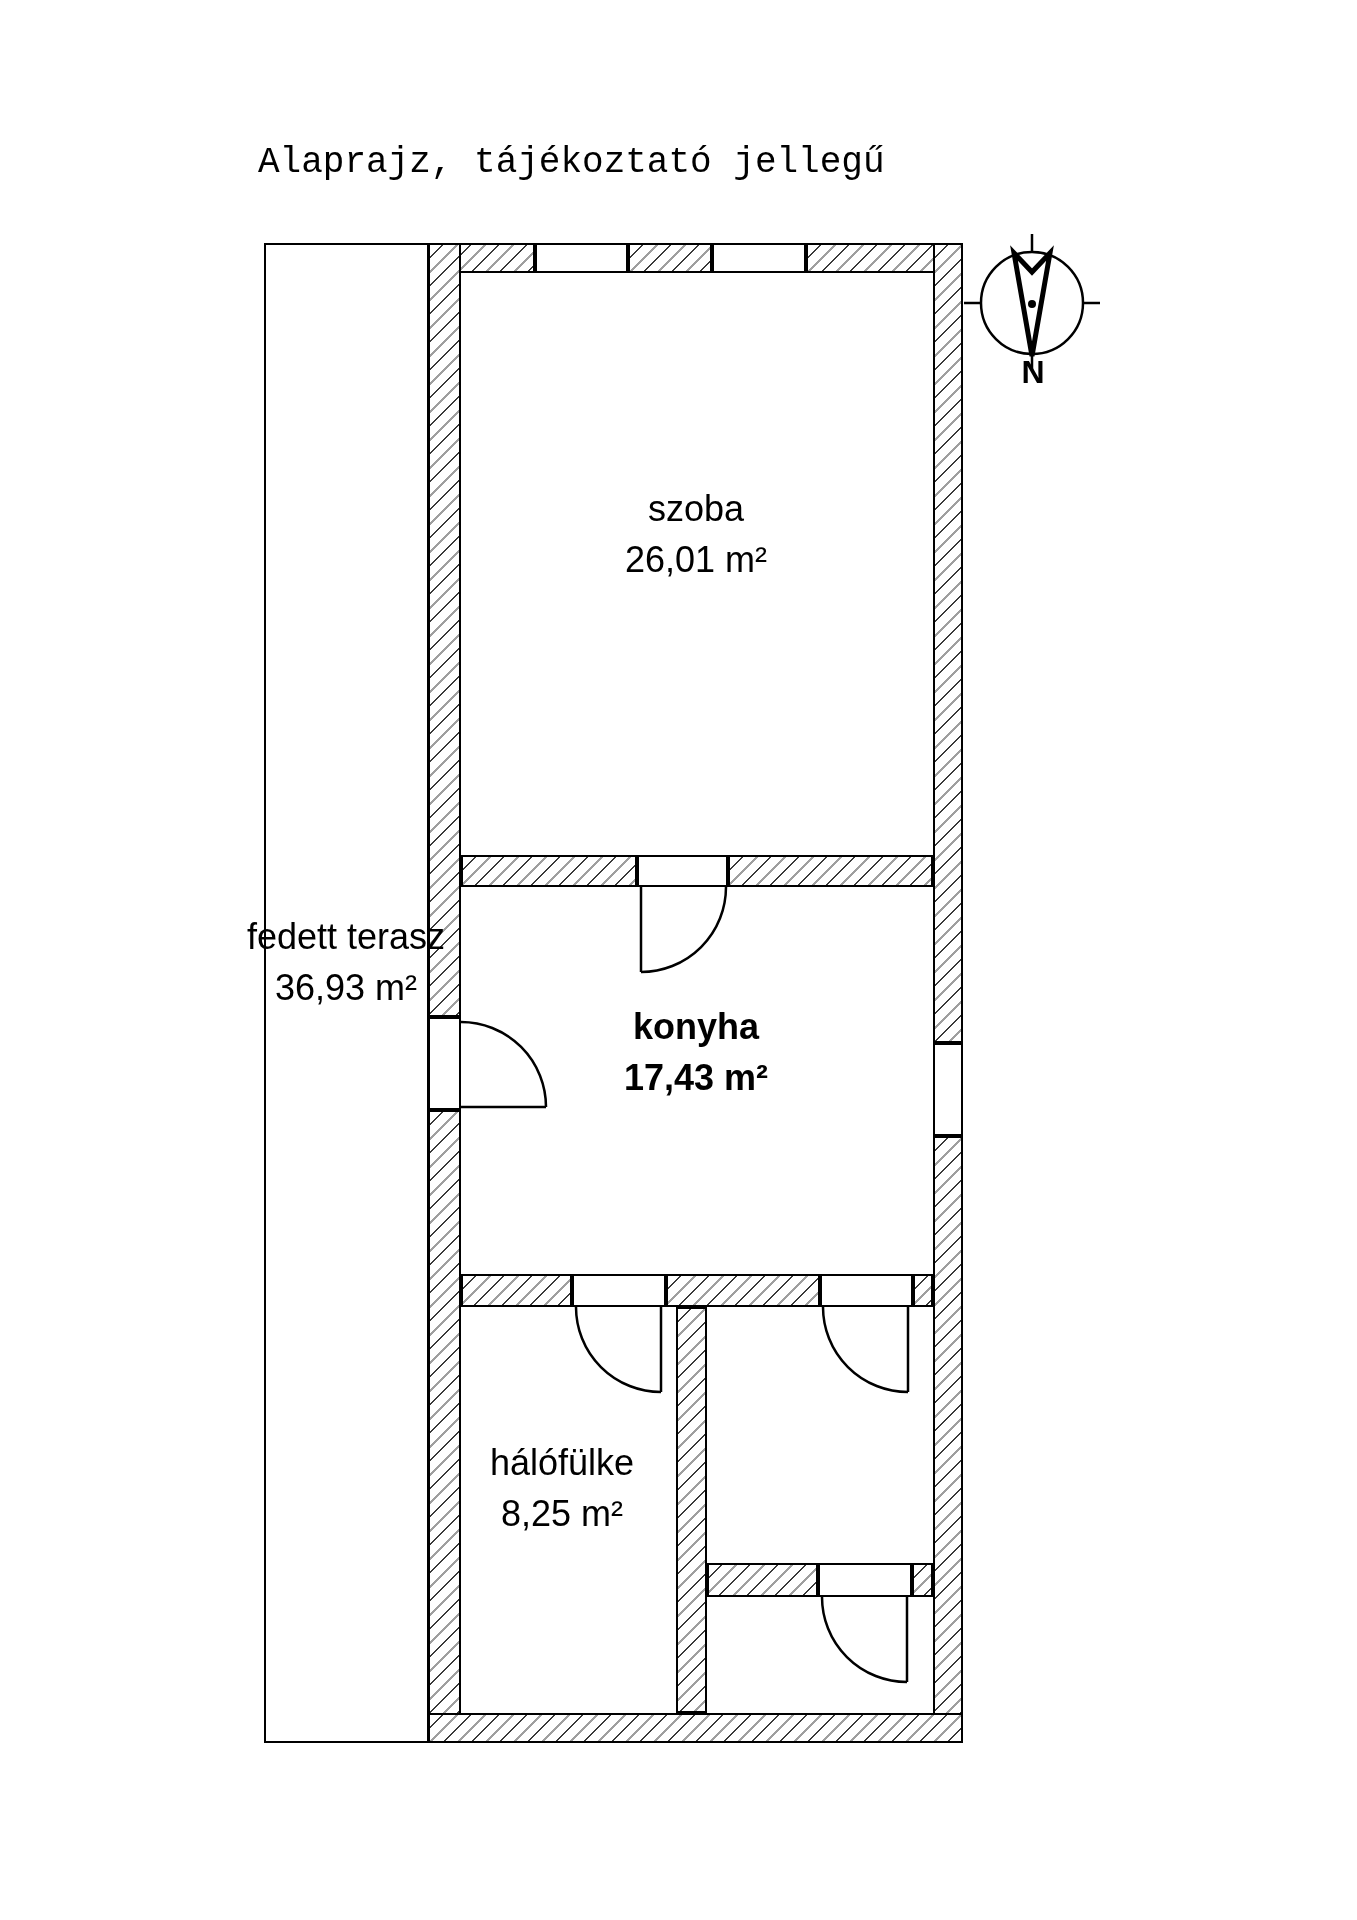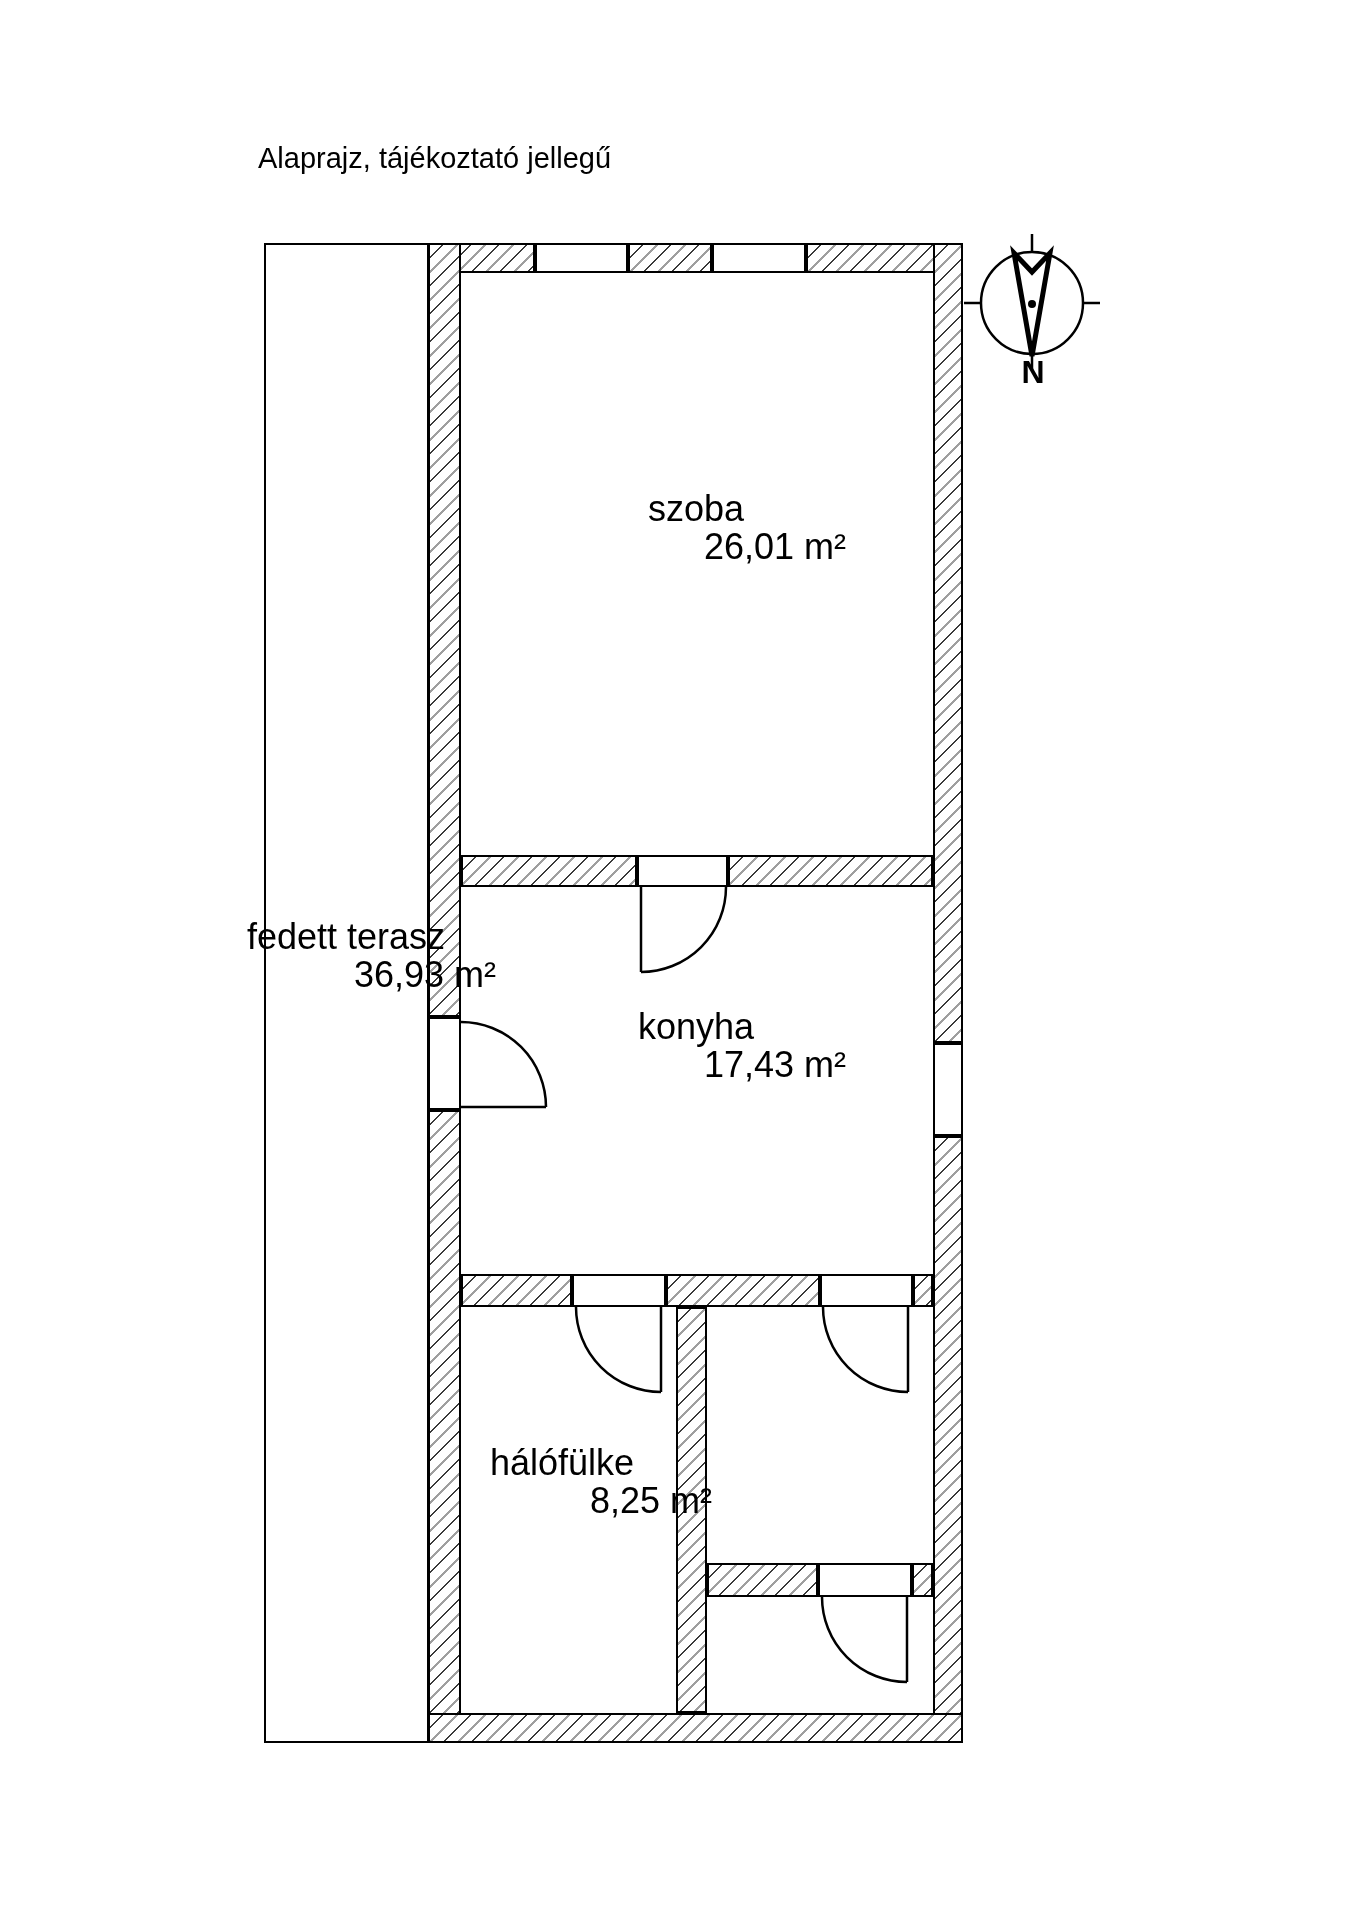--- a/index.html
+++ b/index.html
@@ -7,23 +7,24 @@
     position:relative;
     width:1357px;height:1920px;
     background:#fff;
     font-family:"Liberation Sans", sans-serif;
     color:#000;
     overflow:hidden;
   }
   .title{
     position:absolute;
     left:258px;top:142px;
-    font-size:29px;
+    font-size:36px;
     white-space:nowrap;
     letter-spacing:0px;
+    font-family:Liberation Mono, monospace;
   }
   .terrace{
     position:absolute;
     left:264px;top:243px;width:165px;height:1500px;
     border:2.5px solid #000;
     box-sizing:border-box;
     background:#fff;
   }
   .wall{
     position:absolute;
@@ -48,21 +49,21 @@
     position:absolute;left:0;top:0;width:1357px;height:1920px;
     pointer-events:none;
   }
   .room-label{
     position:absolute;
     width:300px;
     text-align:center;
     font-size:36px;
     line-height:1.05;
   }
-  .room-label .area{text-align:right;}
+  .room-label .area{margin-top:13px;}
   svg .ln{stroke:#000;stroke-width:2.5;fill:none;}
   svg .arrow{stroke:#000;stroke-width:5;fill:#fff;stroke-linejoin:miter;}
   svg text{font-family:"Liberation Sans", sans-serif;font-weight:700;font-size:32px;}
 </style>
 </head>
 <body>
 
 <div class="plan">
 
   <div class="title">Alaprajz, tájékoztató jellegű</div>
@@ -138,21 +139,21 @@
   <div class="room-label" style="left:196px;top:918px;">
     <div class="name">fedett terasz</div>
     <div class="area">36,93 m²</div>
   </div>
 
   <div class="room-label" style="left:546px;top:490px;">
     <div class="name">szoba</div>
     <div class="area">26,01 m²</div>
   </div>
 
-  <div class="room-label" style="left:546px;top:1008px;">
+  <div class="room-label" style="left:546px;top:1008px;font-weight:bold;">
     <div class="name">konyha</div>
     <div class="area">17,43 m²</div>
   </div>
 
   <div class="room-label" style="left:412px;top:1444px;">
     <div class="name">hálófülke</div>
     <div class="area">8,25 m²</div>
   </div>
 
 

